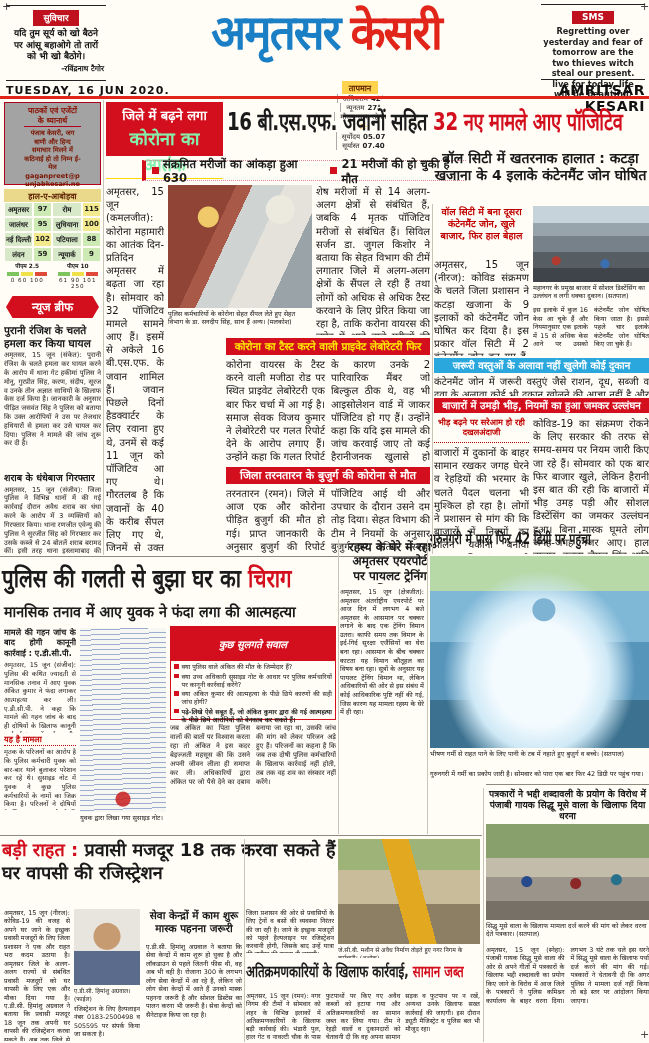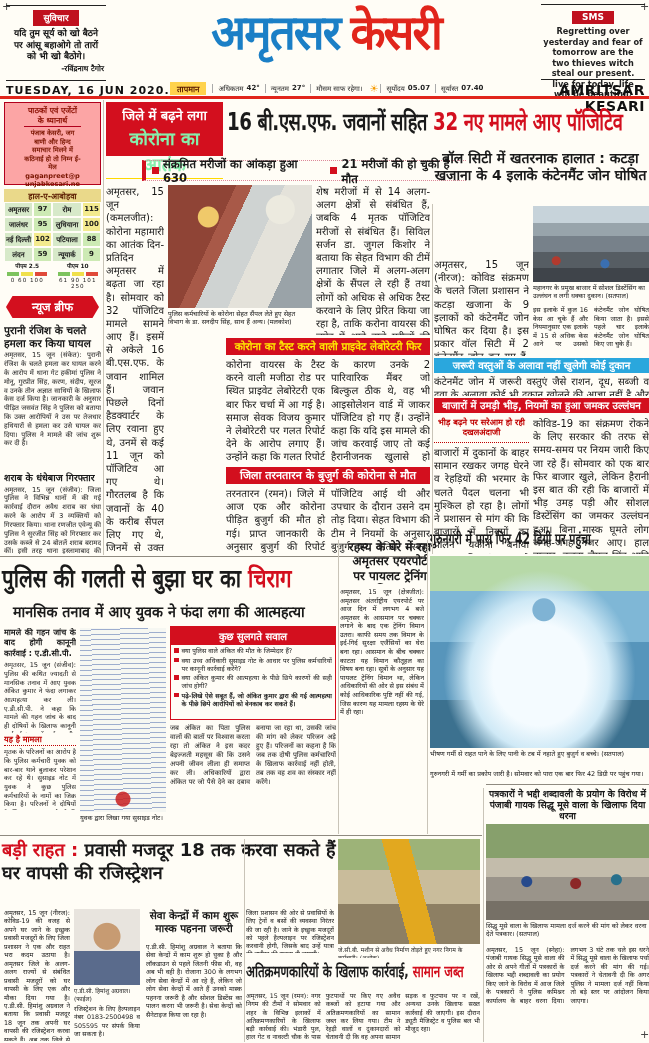--- a/index.html
+++ b/index.html
@@ -32,21 +32,21 @@
   .red-rule { background:#e1251b; }
   .wstrip { display:flex; align-items:center; font-size:7px; color:#222; }
   .wchip { background:#ffd34d; font-size:8px; font-weight:bold; padding:1px 7px; margin-right:6px; color:#5a1b00; }
   .witem { display:flex; align-items:center; padding:0 5px; border-left:1px solid #aaa; }
   .witem:first-of-type { border-left:none; }
   .witem .wl { margin-right:3px; }
   .witem .wv { font-weight:bold; }
   .sun { color:#f59a00; font-size:10px; margin:0 2px; }
 
   
-  .notice { background:#fca5a5; border:1.5px solid #b1001c; padding:2px 19px; }
+  .notice { background:#a3a3a3; border:1.5px solid #b1001c; padding:2px 19px; }
   .notice-title { font-size:7.8px; font-weight:bold; color:#8a0e00; text-align:center; border-bottom:1px solid #b1001c; padding-bottom:1px; margin-bottom:2px; }
   .notice-body { font-size:6.6px; font-weight:bold; line-height:1.3; color:#7a1500; text-align:center; word-wrap:break-word; }
   .aqi-title { background:#ead98a; color:#5c1d00; font-size:8px; font-weight:bold; text-align:center; padding:1px 0; }
   .aqi-grid { display:grid; grid-template-columns:29px 19px 30px 19px; }
   .aqi-grid div { font-size:7px; font-weight:bold; padding:2px 1px; border:0.5px solid #fffdf6; overflow:hidden; text-align:center; }
   .cn { background:#d7e9c9; }
   .vg { background:#cdeab4; }
   .vy { background:#f3ea8e; }
   .legend { display:flex; gap:4px; }
   .leg-half { flex:1; text-align:center; }
@@ -104,21 +104,21 @@
       radial-gradient(circle at 80% 58%, #27708c 0 5px, rgba(0,0,0,0) 6px),
       linear-gradient(#87a06c 0 35%, #c3bcab 35% 55%, #9a948a 55% 80%, #767066 80%); }
 
   
   .wc-head { font-size:14px; font-weight:800; line-height:1.18; text-align:center; }
   .red-sub { color:#c00000; font-weight:bold; text-align:center; line-height:1.25; }
   .dotted-u { border-bottom:1px dotted #c00000; }
   .pol-head { font-size:25px; font-weight:800; }
   .pol-sub { font-size:15px; font-weight:800; }
   .qbox { border:1.5px solid #d30f1e; padding:2px 3px 1px; background:#fffdf6; }
-  .qbox-title { background:#d30f1e; color:#fff; font-size:10px; font-weight:bold; text-align:center; margin:-2px -3px 2px; padding:2px 0; }
+  .qbox-title { background:#d30f1e; color:#fff; font-size:10px; font-weight:bold; text-align:center; margin:-2px -3px 2px; padding:10px 0;font-style:italic; }
   .qitem { display:flex; font-size:6.4px; line-height:1.25; margin-bottom:1.5px; text-align:justify; }
   .qsq { flex:none; width:4.5px; height:4.5px; background:#d30f1e; margin:1px 3px 0 0; }
   .qbold { font-weight:bold; }
   .small-h { font-weight:bold; line-height:1.2; text-align:center; }
   .vr { border-left:1px solid #c9c4b8; }
   .hrule { border-top:1px solid #8f8a80; }
 </style>
 </head>
 <body>
 
@@ -139,21 +139,21 @@
     <span class="mh-red">केसरी</span>
   </div>
 
   <div class="abs quote-box ctr" style="left:541px;top:4px;width:104px;height:76px;">
     <span class="quote-tab">SMS</span>
     <div class="sms-txt">Regretting over yesterday and fear of tomorrow are the two thieves witch steal our present. live for today. life will be beautiful.</div>
   </div>
 
   <div class="abs dateline" style="left:6px;top:84px;width:180px;">TUESDAY, 16 JUN 2020.</div>
 
-  <div class="abs wstrip" style="left:170px;top:81px;width:350px;height:14px;">
+  <div class="abs wstrip" style="left:188px;top:81px;width:350px;height:14px;flex-direction:column;">
     <span class="wchip">तापमान</span>
     <span class="witem">
         <span class="wl">अधिकतम</span>
         <span class="wv">42°</span>
       </span>
     <span class="witem">
         <span class="wl">न्यूनतम</span>
         <span class="wv">27°</span>
       </span>
     <span class="witem">
@@ -258,40 +258,41 @@
   <div class="abs cap" style="left:168px;top:310px;width:144px;height:26px;">पुलिस कर्मचारियों के कोरोना सेहत सैंपल लेते हुए सेहत विभाग के डा. सनदीप सिंह, साथ हैं अन्य। (मलकोश)</div>
   <div class="abs body-txt" style="left:316px;top:185px;width:114px;height:150px;">शेष मरीजों में से 14 अलग-अलग क्षेत्रों से संबंधित हैं, जबकि 4 मृतक पॉजिटिव मरीजों से संबंधित हैं। सिविल सर्जन डा. जुगल किशोर ने बताया कि सेहत विभाग की टीमें लगातार जिले में अलग-अलग क्षेत्रों के सैंपल ले रही हैं तथा लोगों को अधिक से अधिक टैस्ट करवाने के लिए प्रेरित किया जा रहा है, ताकि करोना वायरस की लपेट में आने वाले मरीजों की समय रहते पहचान हो सके।</div>
 
   <div class="abs banner yel" style="left:226px;top:338px;width:204px;height:17px;font-size:10.5px;line-height:17px;">कोरोना का टैस्ट करने वाली प्राइवेट लेबोरेटरी फिर चर्चा में</div>
   <div class="abs body-txt cols2" style="left:226px;top:358px;width:204px;height:106px;">कोरोना वायरस के टैस्ट करने वाली मजीठा रोड पर स्थित प्राइवेट लेबोरेटरी एक बार फिर चर्चा में आ गई है। समाज सेवक विजय कुमार ने लेबोरेटरी पर गलत रिपोर्ट देने के आरोप लगाए हैं। उन्होंने कहा कि गलत रिपोर्ट के कारण उनके 2 पारिवारिक मैंबर जो बिल्कुल ठीक थे, वह भी आइसोलेशन वार्ड में जाकर पॉजिटिव हो गए हैं। उन्होंने कहा कि यदि इस मामले की जांच करवाई जाए तो कई हैरानीजनक खुलासे हो सकते हैं। उनके पारिवारिक मैंबरों की दोबारा रिपोर्ट नैगेटिव आई है, वहीं वार्ड में दाखिल अन्य लोग ठीक होने के बावजूद कोरोना की लपेट में आ गए हैं।</div>
 
   <div class="abs banner" style="left:226px;top:467px;width:204px;height:17px;font-size:11px;line-height:17px;">जिला तरनतारन के बुजुर्ग की कोरोना से मौत</div>
   <div class="abs body-txt cols2" style="left:226px;top:487px;width:204px;height:68px;">तरनतारन (रमन)। जिले में आज एक और कोरोना पीड़ित बुजुर्ग की मौत हो गई। प्राप्त जानकारी के अनुसार बुजुर्ग की रिपोर्ट पॉजिटिव आई थी और उपचार के दौरान उसने दम तोड़ दिया। सेहत विभाग की टीम ने नियमों के अनुसार बुजुर्ग का अंतिम संस्कार करवाया। जिले में पॉजिटिव मरीजों की गिनती लगातार बढ़ रही है।</div>
 
   <div class="abs wc-head" style="left:432px;top:150px;width:217px;height:52px;">वॉल सिटी में खतरनाक हालात : कटड़ा खजाना के 4 इलाके कंटेनमैंट जोन घोषित</div>
+  <div class="abs red-sub" style="left:434px;top:206px;width:95px;height:50px;font-size:9.5px;">वॉल सिटी में बना दूसरा कंटेनमैंट जोन, खुले बाजार, फिर हाल बेहाल</div>
   <div class="abs body-txt" style="left:434px;top:258px;width:95px;height:98px;">अमृतसर, 15 जून (नीरज): कोविड संक्रमण के चलते जिला प्रशासन ने कटड़ा खजाना के 9 इलाकों को कंटेनमैंट जोन घोषित कर दिया है। इस प्रकार वॉल सिटी में 2 कंटेनमैंट जोन बन गए हैं, जिनमें कुल 16 केस शामिल हैं। जानकारी के अनुसार जिन इलाकों को कंटेनमैंट जोन घोषित किया गया है, वहां पुलिस ने सख्त नाकाबंदी कर दी है।</div>
   <div class="abs photo ph-market" style="left:533px;top:206px;width:116px;height:76px;"></div>
   <div class="abs cap" style="left:533px;top:284px;width:116px;height:20px;">महानगर के प्रमुख बाजार में सोशल डिस्टेंसिंग का उल्लंघन व लगी धक्का दुकान। (सतपाल)</div>
   <div class="abs body-txt cols2" style="left:533px;top:306px;width:116px;height:50px;font-size:6.5px;">इस इलाके में कुल 16 केस आ चुके हैं और नियमानुसार एक इलाके में 15 से अधिक केस आने पर उसको कंटेनमैंट जोन घोषित किया जाता है। इससे पहले चार इलाके कंटेनमैंट जोन घोषित किए जा चुके हैं।</div>
 
   <div class="abs banner blue" style="left:434px;top:358px;width:215px;height:15px;font-size:10px;line-height:15px;">जरूरी वस्तुओं के अलावा नहीं खुलेगी कोई दुकान</div>
   <div class="abs body-txt" style="left:434px;top:375px;width:215px;height:21px;">कंटेनमैंट जोन में जरूरी वस्तुएं जैसे राशन, दूध, सब्जी व दवा के अलावा कोई भी दुकान खोलने की आज्ञा नहीं है और पुलिस की तरफ से सील इलाकों में सख्त नाकाबंदी कर दी गई है।</div>
   <div class="abs banner" style="left:434px;top:398px;width:215px;height:15px;font-size:10px;line-height:15px;">बाजारों में उमड़ी भीड़, नियमों का हुआ जमकर उल्लंघन</div>
 
   <div class="abs red-sub dotted-u" style="left:434px;top:417px;width:95px;height:26px;font-size:8.2px;">भीड़ बढ़ने पर सरेआम हो रही दखलअंदाजी</div>
   <div class="abs body-txt" style="left:434px;top:446px;width:95px;height:108px;">बाजारों में दुकानों के बाहर सामान रखकर जगह घेरने व रेहड़ियों की भरमार के चलते पैदल चलना भी मुश्किल हो रहा है। लोगों ने प्रशासन से मांग की कि बाजारों में नियमों का पालन यकीनी बनाया जाए, ताकि संक्रमण को फैलने से रोका जा सके।</div>
   <div class="abs body-txt" style="left:533px;top:417px;width:116px;height:137px;">कोविड-19 का संक्रमण रोकने के लिए सरकार की तरफ से समय-समय पर नियम जारी किए जा रहे हैं। सोमवार को एक बार फिर बाजार खुले, लेकिन हैरानी इस बात की रही कि बाजारों में भीड़ उमड़ पड़ी और सोशल डिस्टेंसिंग का जमकर उल्लंघन हुआ। बिना मास्क घूमते लोग जगह-जगह नजर आए। हाल बाजार, कटड़ा जैमल सिंह आदि बाजारों में पांव रखने तक की जगह नहीं थी। दुकानदारों की ओर से भी नियमों की अनदेखी की जा रही है, जिस कारण संक्रमण फैलने का खतरा लगातार बढ़ रहा है, लेकिन फिर भी कहीं न कहीं कमी नजर आ रही है।</div>
 
   <div class="abs hrule" style="left:0;top:556px;width:424px;"></div>
   <div class="abs pol-head" style="left:2px;top:560px;width:338px;height:38px;">
     <span class="sqz" style="transform:scaleX(.82);">
       <span>पुलिस की गलती से बुझा घर का </span><span class="red">चिराग</span>
     </span>
   </div>
-  <div class="abs pol-sub" style="left:13px;top:601px;width:338px;height:22px;text-decoration:underline;">
+  <div class="abs pol-sub" style="left:4px;top:601px;width:338px;height:22px;text-decoration:underline;">
     <span class="sqz" style="transform:scaleX(.95);">मानसिक तनाव में आए युवक ने फंदा लगा की आत्महत्या</span>
   </div>
 
   <div class="abs" style="left:4px;top:628px;width:72px;height:208px;overflow:hidden;">
     <div class="b j" style="font-size:8px;line-height:1.3;margin-bottom:2px;">मामले की गहन जांच के बाद होगी कानूनी कार्रवाई : ए.डी.सी.पी.</div>
     <div class="body-txt" style="height:72px;font-size:6.6px;">अमृतसर, 15 जून (संजीव): पुलिस की कथित ज्यादती से मानसिक तनाव में आए युवक अंकित कुमार ने फंदा लगाकर आत्महत्या कर ली। ए.डी.सी.पी. ने कहा कि मामले की गहन जांच के बाद ही दोषियों के खिलाफ कानूनी कार्रवाई अमल में लाई जाएगी।</div>
     <div class="red-sub dotted-u" style="font-size:8px;text-align:left;margin:2px 0;">यह है मामला</div>
     <div class="body-txt" style="height:62px;font-size:6.6px;">मृतक के परिजनों का आरोप है कि पुलिस कर्मचारी युवक को बार-बार थाने बुलाकर परेशान कर रहे थे। सुसाइड नोट में युवक ने कुछ पुलिस कर्मचारियों के नामों का जिक्र किया है। परिजनों ने दोषियों के खिलाफ सख्त कार्रवाई की मांग की है।</div>
   </div>
 

